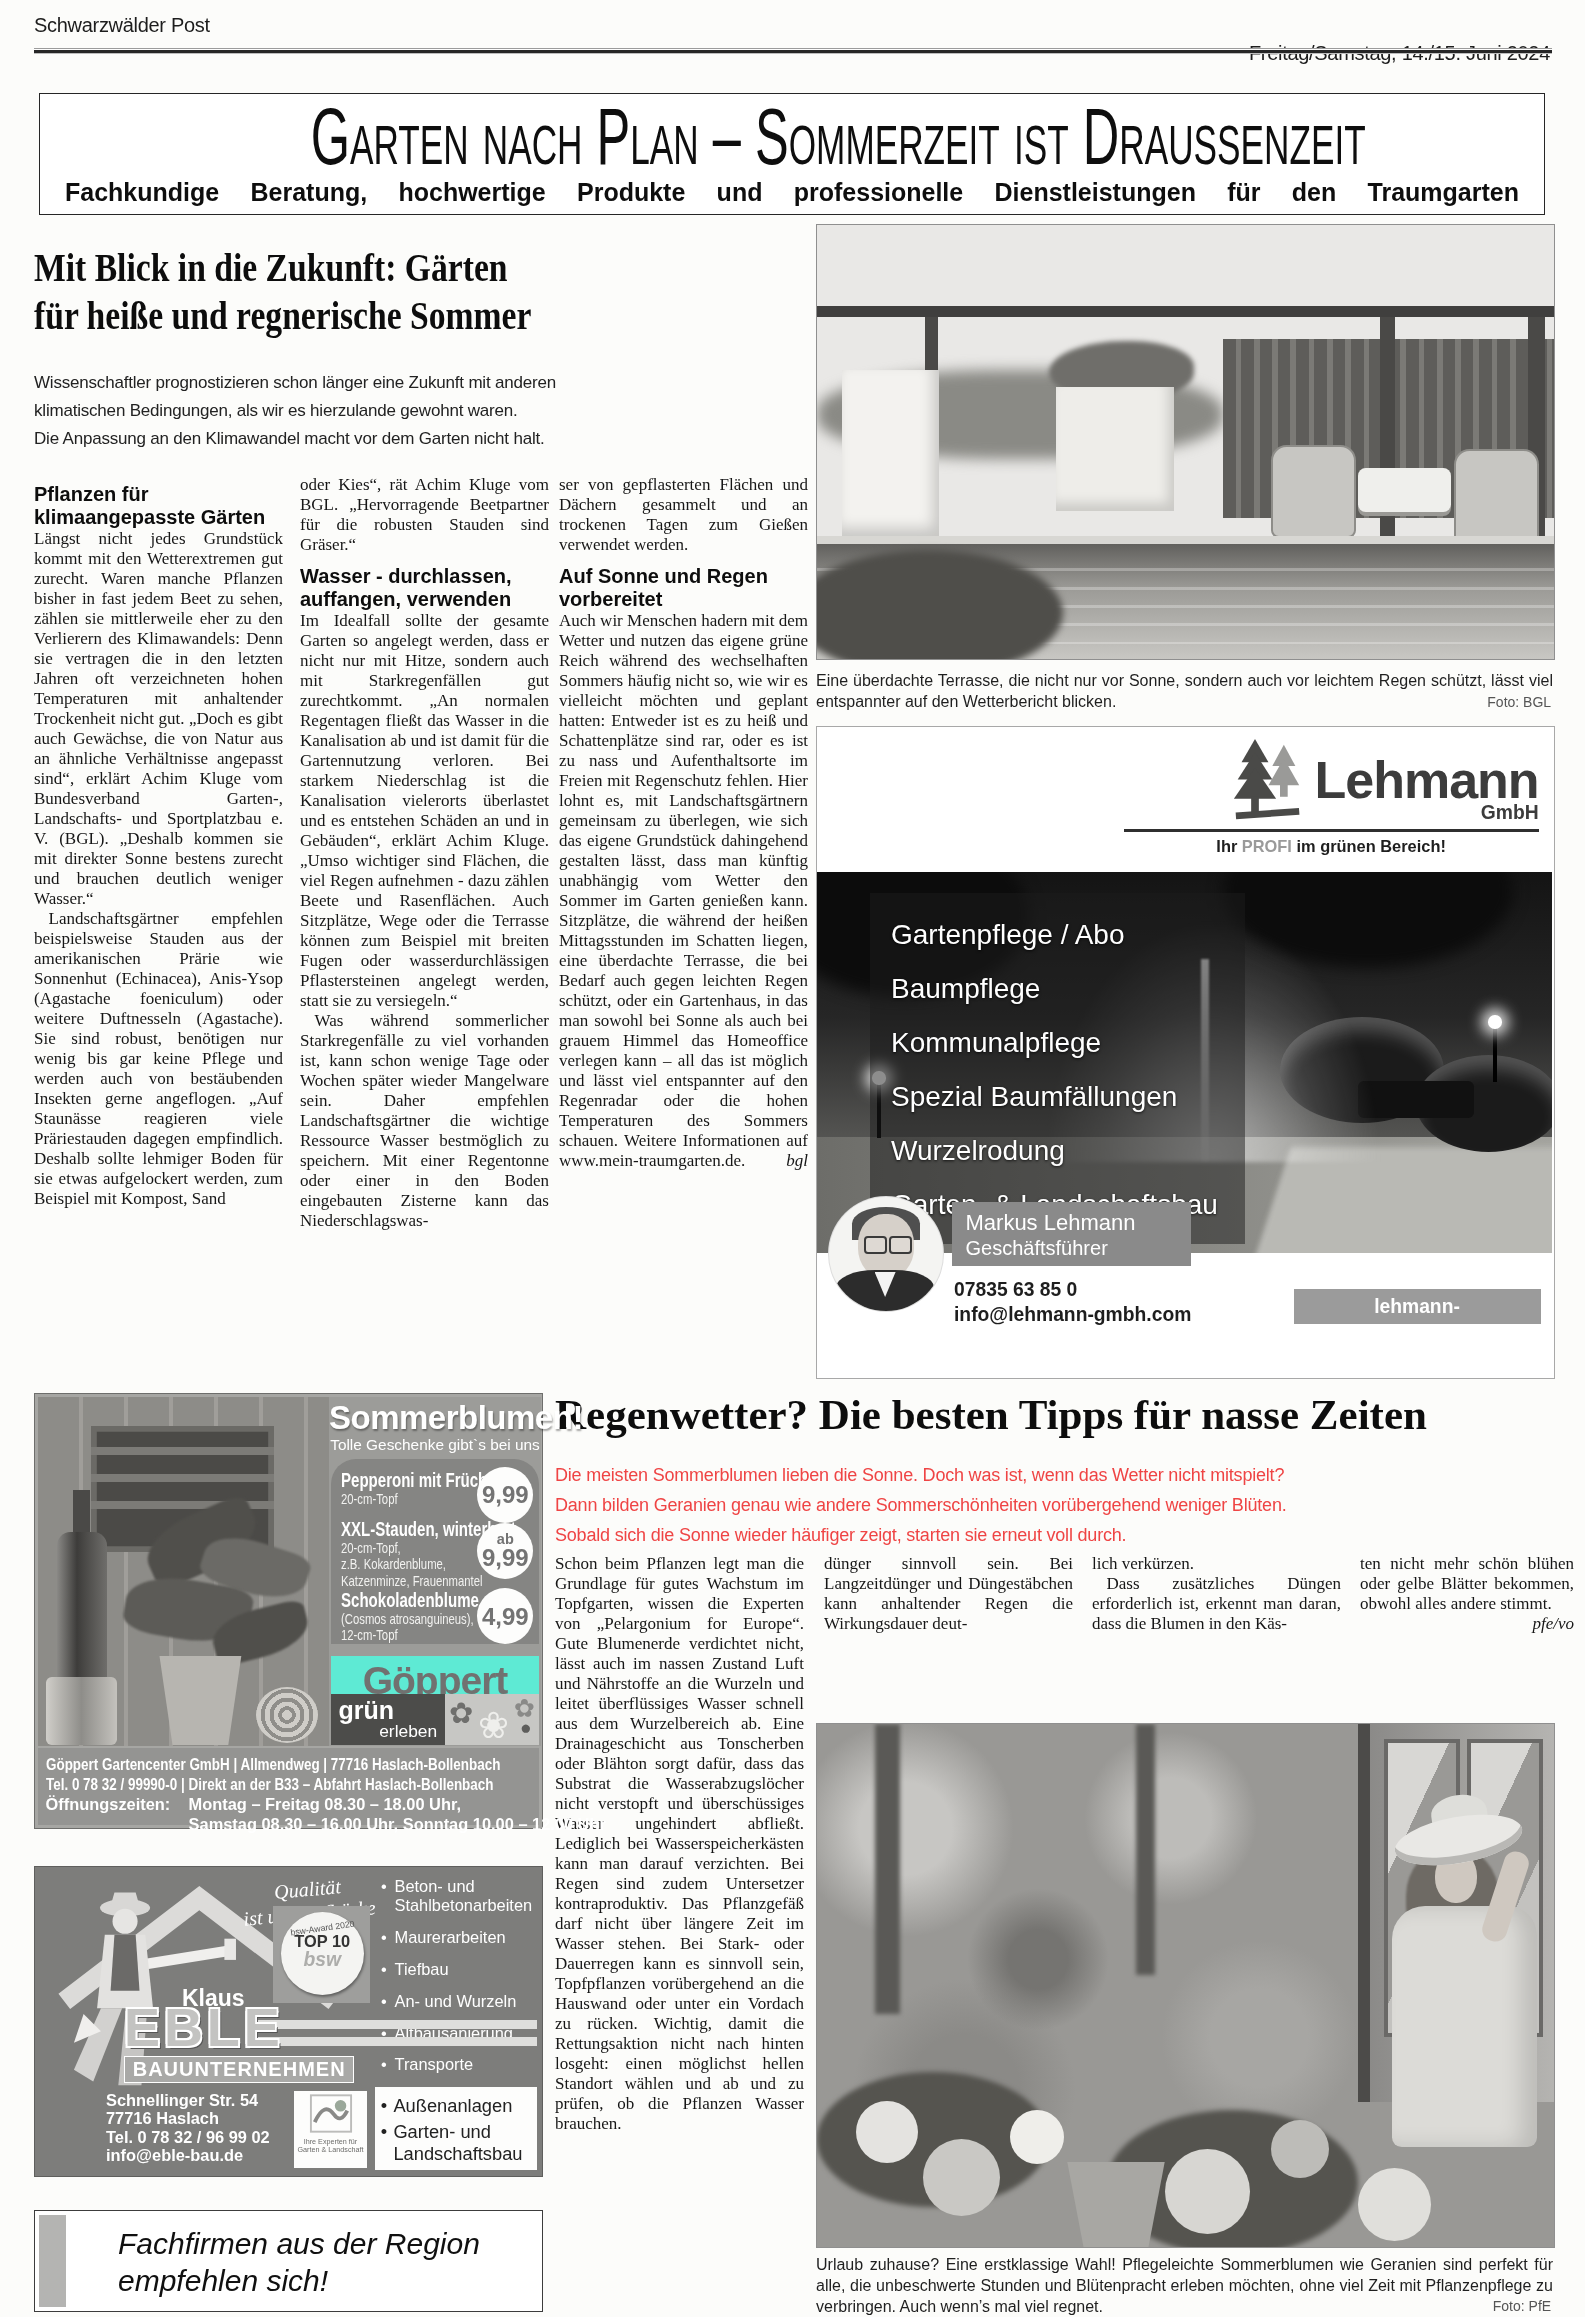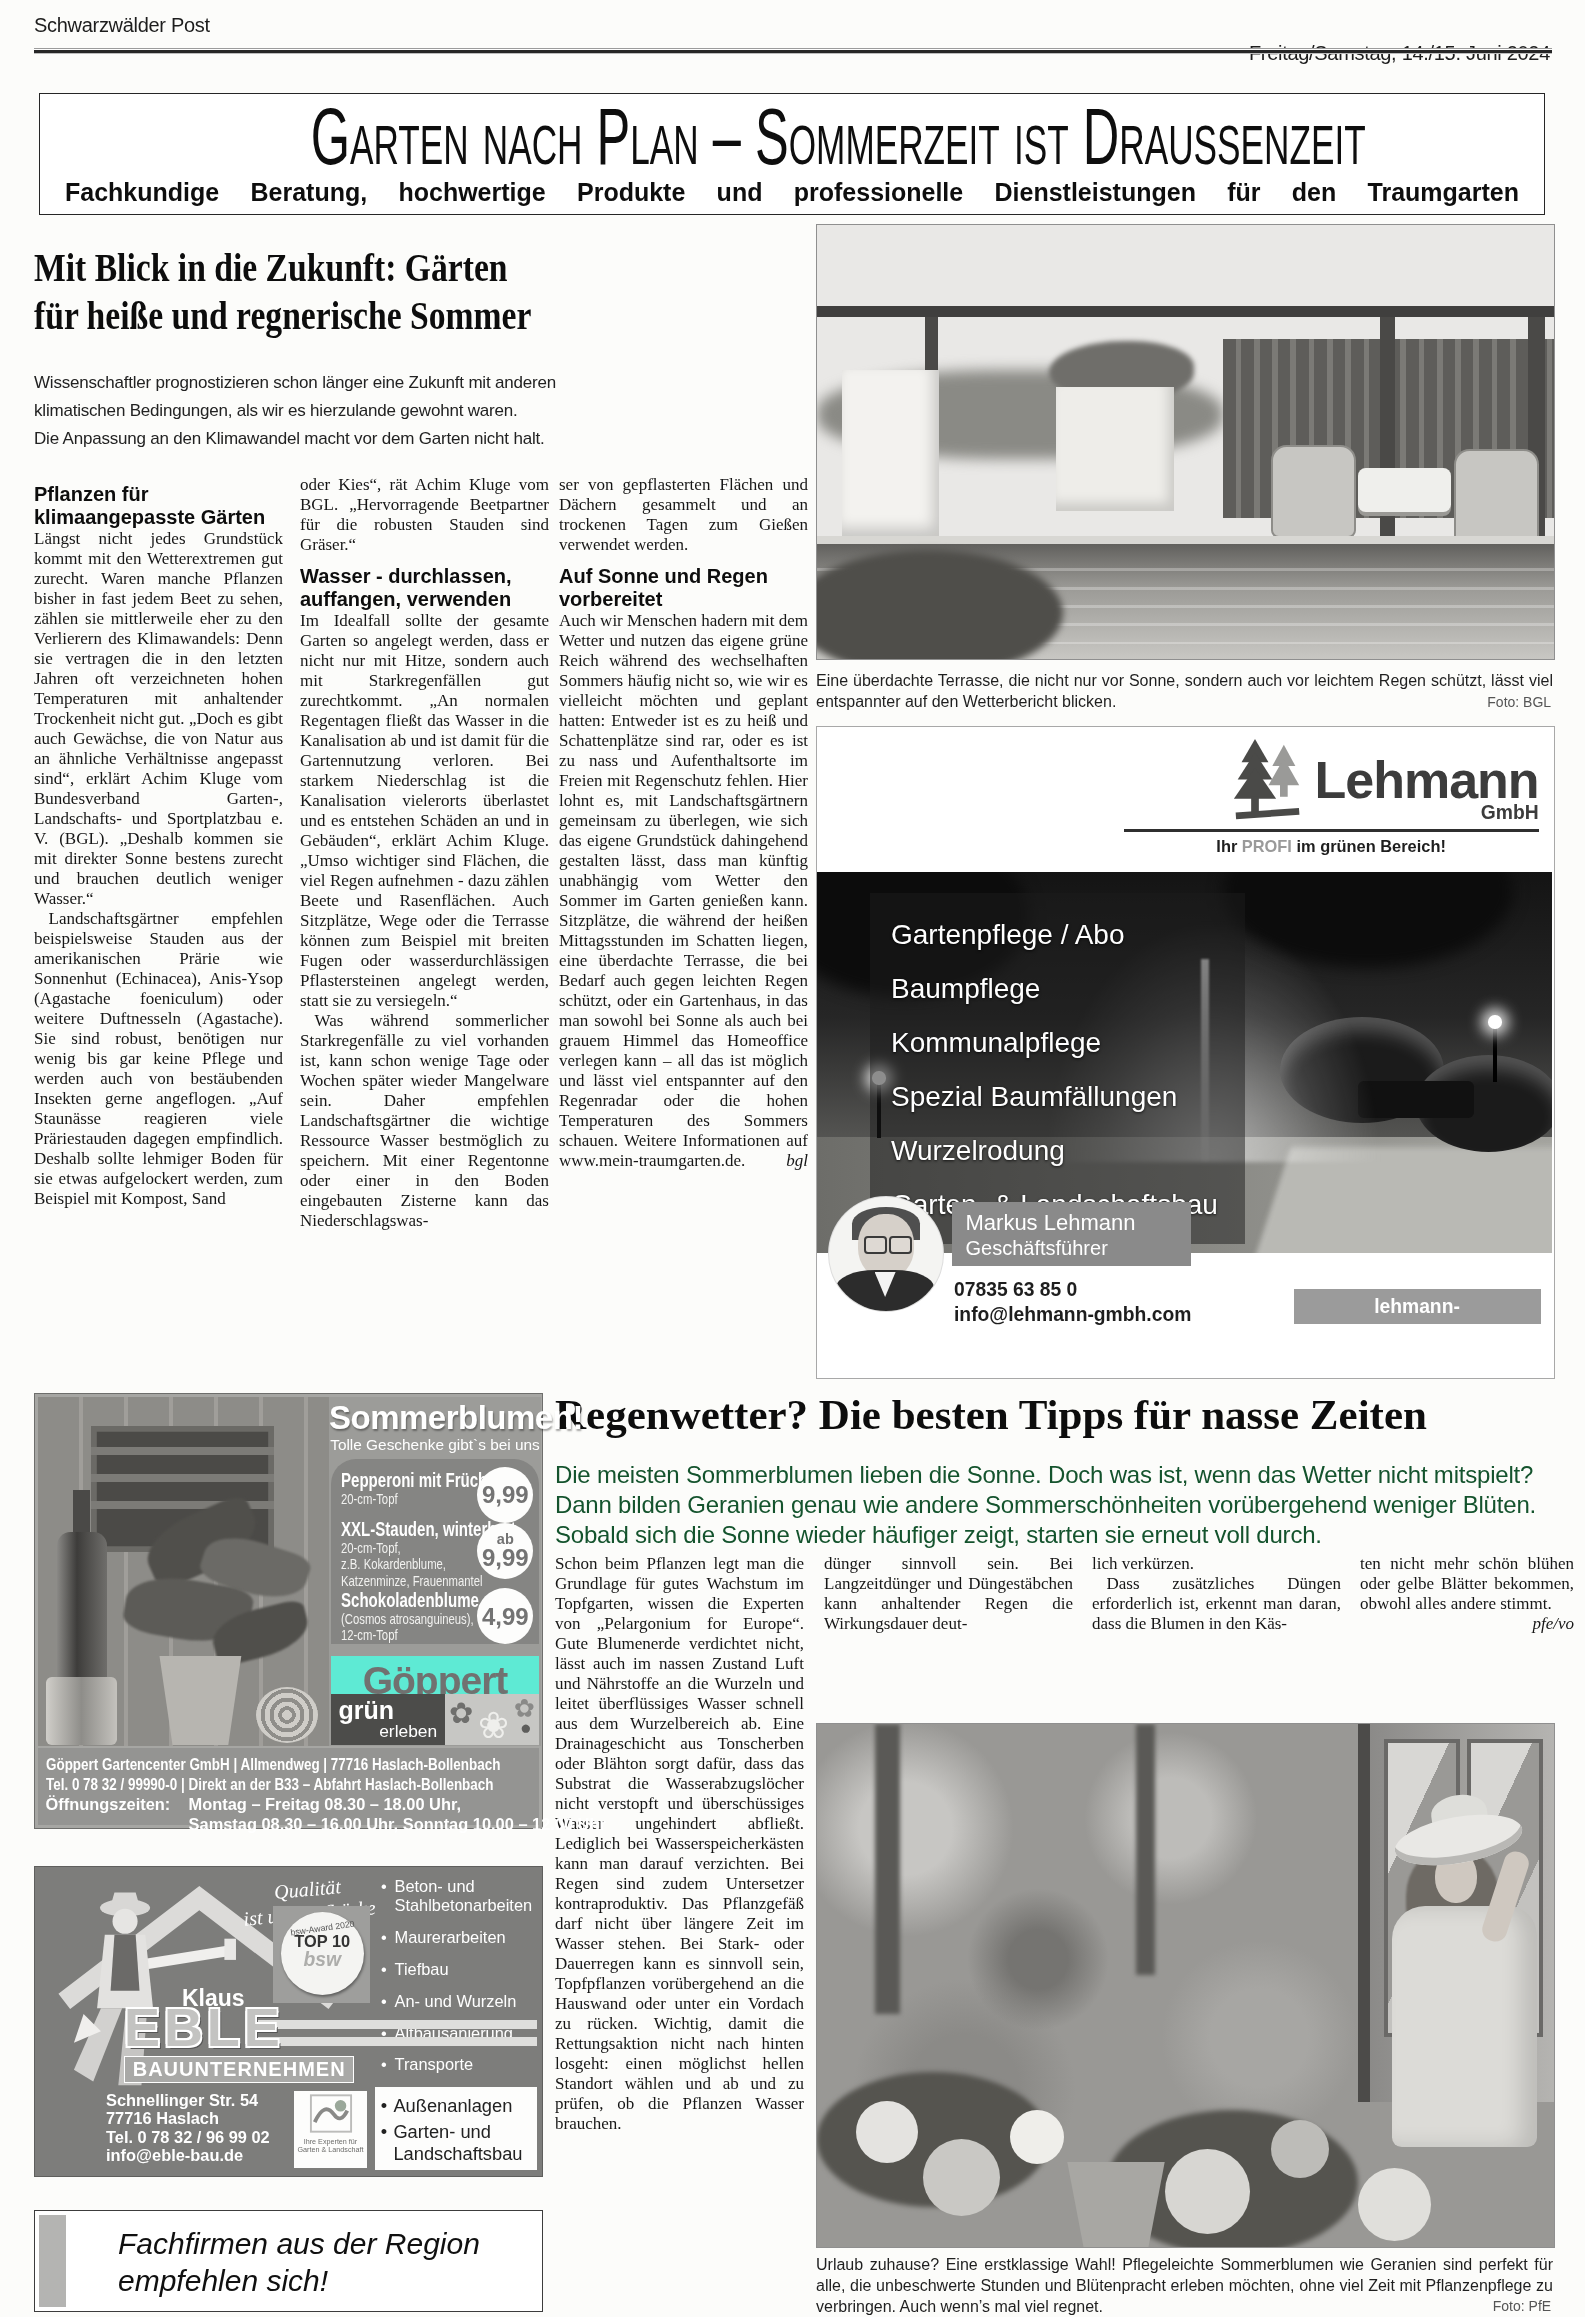--- a/index.html
+++ b/index.html
@@ -85,21 +85,21 @@
   .lp-shirt{position:absolute;left:46px;top:75px;width:21px;height:25px;background:#f3f3f3;clip-path:polygon(0 0,100% 0,50% 100%);}
   .leh-name{left:135px;top:475px;width:239px;height:64px;background:#8a8a8a;color:#fff;padding:7.7px 13.5px;box-sizing:border-box;}
   .leh-nm{font-size:22px;line-height:26px;}
   .leh-role{font-size:20px;line-height:24px;}
   .leh-contact{left:137px;top:550px;font-size:19.3px;line-height:25px;font-weight:bold;color:#1e1e1e;}
   .leh-web{right:13.5px;top:562px;width:247px;height:35px;background:#9b9b9b;color:#fff;font-weight:bold;
         font-size:19.3px;line-height:35px;text-align:center;}
 
   
   .a2-head{left:555px;top:1390px;width:1022px;font-weight:bold;font-size:43px;white-space:nowrap;color:#0d0d0d;}
-  .intro2{font-size:24px;line-height:30px;color:#14532d;letter-spacing:-0.2px;}
+  .intro2{font-size:18px;line-height:30px;color:#ef4444;letter-spacing:-0.2px;}
   .a2byline{text-align:right;font-style:italic;}
 
   
   .p2-bg{left:0;top:0;right:0;bottom:0;background:
       radial-gradient(circle at 12% 20%,#c7c6c3 0 6%,transparent 14%),
       radial-gradient(circle at 30% 45%,#757471 0 5%,transparent 12%),
       radial-gradient(circle at 48% 18%,#bdbcb9 0 7%,transparent 15%),
       radial-gradient(circle at 20% 70%,#8b8a87 0 8%,transparent 16%),
       radial-gradient(circle at 60% 60%,#a7a6a3 0 9%,transparent 18%),
       #999895;}

